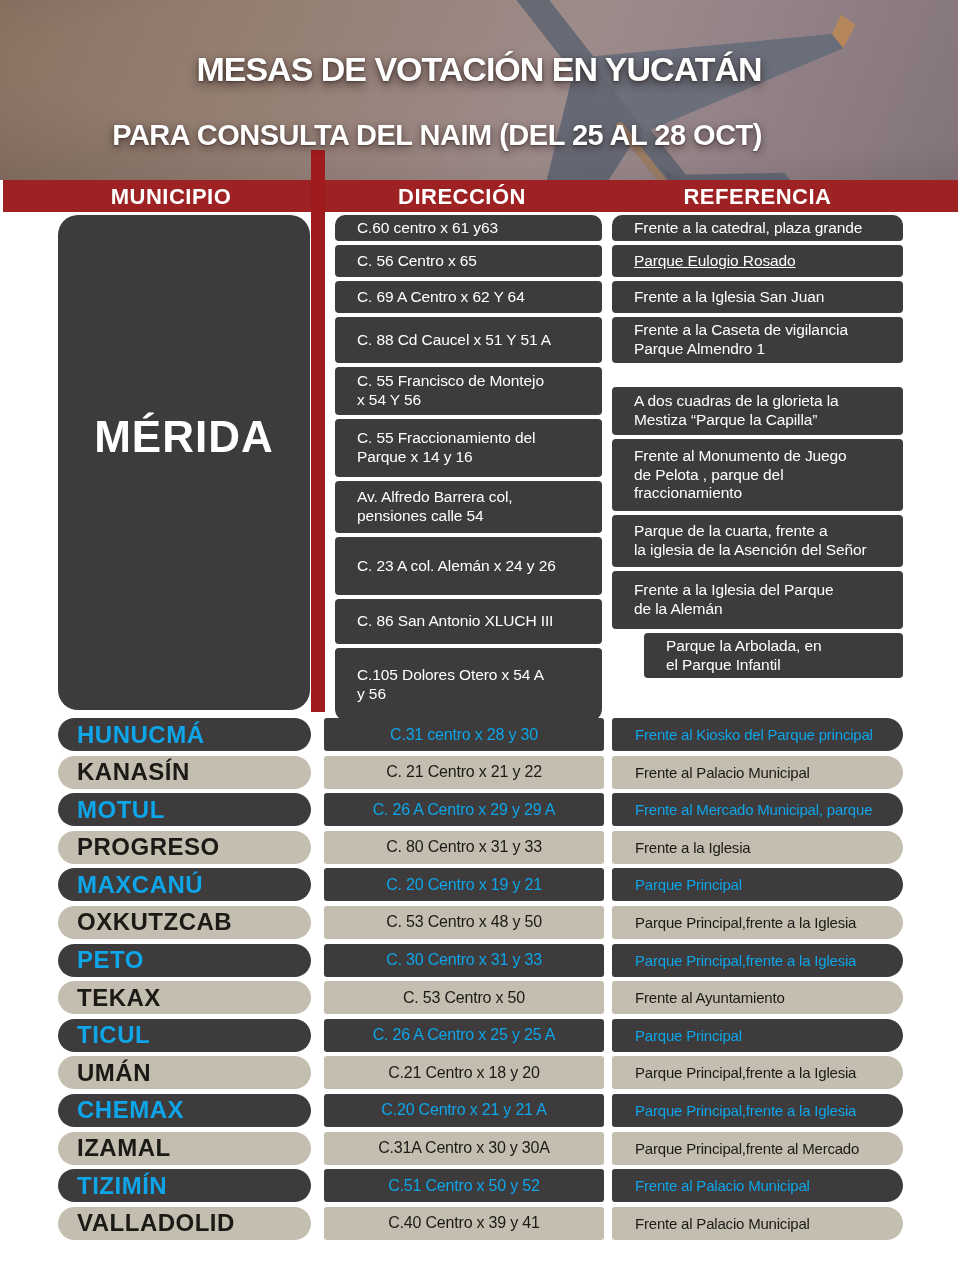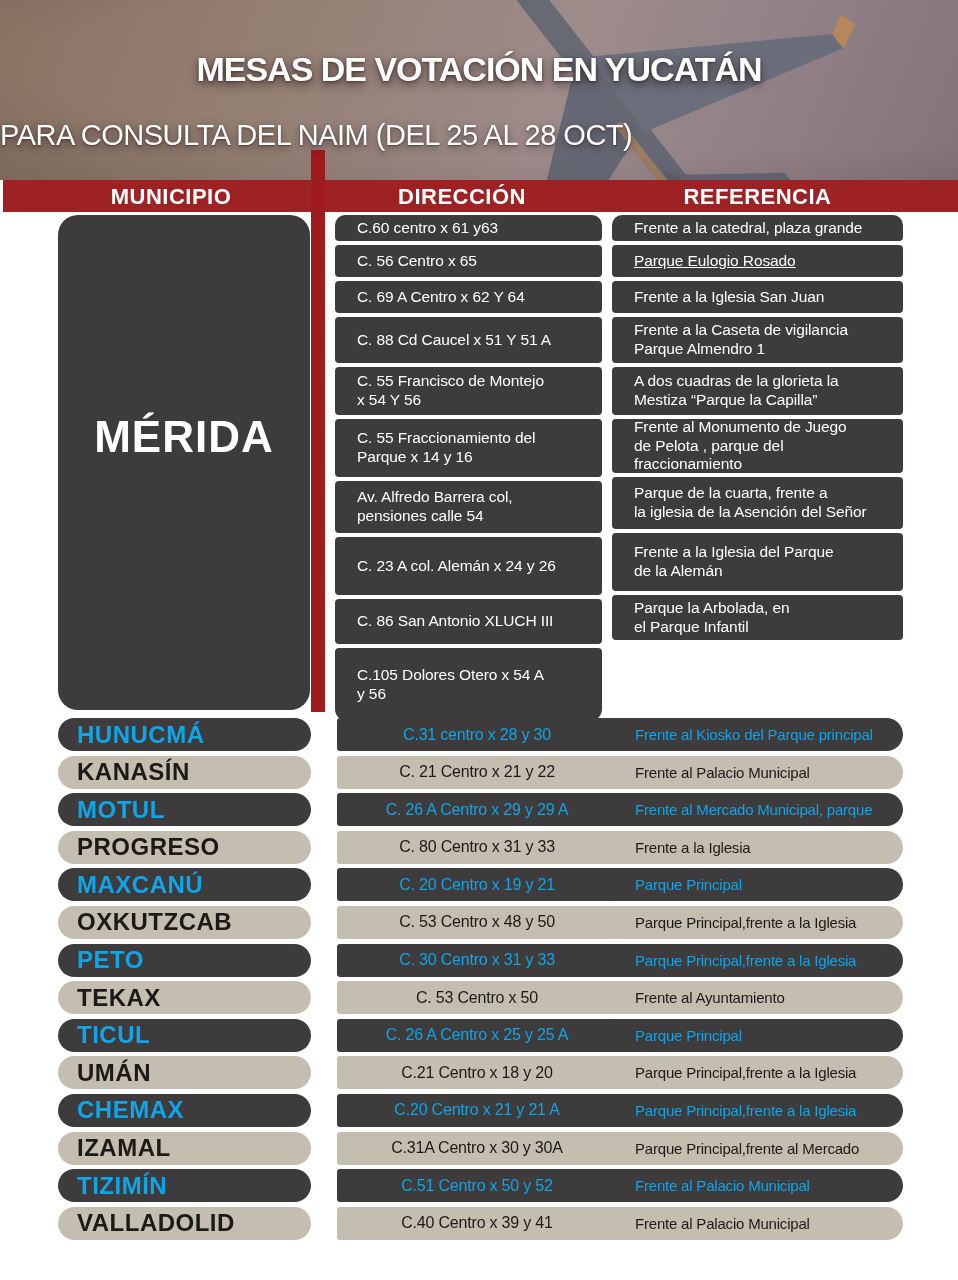--- a/index.html
+++ b/index.html
@@ -7,22 +7,22 @@
           font-family:"Liberation Sans",sans-serif;}
 
   
   .hero{position:absolute;left:0;top:0;width:958px;height:180px;overflow:hidden;
         background:linear-gradient(112deg,#8a7463 0%,#958074 30%,#9e8c8b 58%,#908086 80%,#83737a 100%);}
   .hero-shade{position:absolute;inset:0;background:radial-gradient(120% 90% at 70% 35%,rgba(0,0,0,0) 55%,rgba(40,25,30,.18) 100%);}
   .plane{position:absolute;left:0;top:0;}
   .title{position:absolute;left:0;top:52px;width:958px;text-align:center;color:#fff;
          font-size:34px;font-weight:bold;letter-spacing:-1px;line-height:1;z-index:3;
          text-shadow:0 4px 10px rgba(35,18,18,.65),0 1px 3px rgba(35,18,18,.55);}
-  .subtitle{position:absolute;left:0;top:121px;width:762px;text-align:left;color:#fff;
-         font-size:29px;font-weight:normal;letter-spacing:-.5px;line-height:1;z-index:3;
+  .subtitle{position:absolute;left:0;top:121px;width:762px;text-align:right;color:#fff;
+         font-size:29px;font-weight:bold;letter-spacing:-.5px;line-height:1;z-index:3;
          text-shadow:0 3px 8px rgba(35,18,18,.6),0 1px 2px rgba(35,18,18,.5);}
 
   
   .red-bar{position:absolute;left:3px;top:180px;width:955px;height:32px;background:#9e2123;}
   .col-head{position:absolute;top:182px;height:29px;display:flex;align-items:center;justify-content:center;
             color:#fff;font-weight:bold;font-size:22px;letter-spacing:.5px;z-index:4;}
   .ch-municipio{left:30px;width:282px;text-align:center;}
   .ch-direccion{left:322px;width:280px;}
   .ch-referencia{left:612px;width:291px;}
 
@@ -41,21 +41,21 @@
          white-space:pre-line;letter-spacing:-.1px;}
   .mcell.first{border-radius:10px 10px 4px 4px;}
   .mcell.last{border-radius:4px 4px 12px 12px;}
 
   
   .muni-rows{position:absolute;left:0;top:718px;width:958px;}
   .muni-row{position:relative;height:33px;margin-bottom:4.6px;}
   .muni-name{position:absolute;left:58px;top:0;width:253px;height:33px;border-radius:17px;
              display:flex;align-items:center;padding-left:19px;box-sizing:border-box;
              font-size:24px;font-weight:bold;letter-spacing:.5px;}
-  .muni-dir{position:absolute;left:337px;top:0;width:280px;height:33px;border-radius:3px;
+  .muni-dir{position:absolute;left:324px;top:0;width:280px;height:33px;border-radius:3px;
             display:flex;align-items:center;justify-content:center;font-size:16px;letter-spacing:-.2px;}
   .muni-ref{position:absolute;left:612px;top:0;width:291px;height:33px;border-radius:3px 17px 17px 3px;
             display:flex;align-items:center;padding-left:23px;box-sizing:border-box;
             font-size:15px;letter-spacing:-.2px;}
   .dark .muni-name,.dark .muni-dir,.dark .muni-ref{background:#3d3b3c;color:#0ea5e9;}
   .light .muni-name,.light .muni-dir,.light .muni-ref{background:#c3beaf;color:#1c1a17;}
 </style>
 </head>
 <body>
 
@@ -104,30 +104,30 @@
       <div class="mcell" style="height: 45px;">C. 86 San Antonio XLUCH III</div>
       <div class="mcell last" style="height: 73px;">C.105 Dolores Otero x 54 A
 y 56</div>
     </div>
   <div class="merida-col col-mref">
       <div class="mcell first" style="height: 26px;">Frente a la catedral, plaza grande</div>
       <div class="mcell" style="height: 32px; text-decoration: underline;">Parque Eulogio Rosado</div>
       <div class="mcell" style="height: 32px;">Frente a la Iglesia San Juan</div>
       <div class="mcell" style="height: 46px;">Frente a la Caseta de vigilancia
 Parque Almendro 1</div>
-      <div class="mcell" style="height: 48px;">A dos cuadras de la glorieta la
+      <div class="mcell" style="height: 48px; margin-top: 20px;">A dos cuadras de la glorieta la
 Mestiza “Parque la Capilla”</div>
-      <div class="mcell" style="height: 54px;">Frente al Monumento de Juego
+      <div class="mcell" style="height: 72px;">Frente al Monumento de Juego
 de Pelota , parque del
 fraccionamiento</div>
       <div class="mcell" style="height: 52px;">Parque de la cuarta, frente a
  la iglesia de la Asención del Señor</div>
       <div class="mcell" style="height: 58px;">Frente a la Iglesia del Parque
 de la Alemán</div>
-      <div class="mcell" style="height: 45px;">Parque la Arbolada, en
+      <div class="mcell" style="height: 45px; margin-left: 32px;">Parque la Arbolada, en
 el Parque Infantil</div>
     </div>
 
   <div class="muni-rows">
       <div class="muni-row dark">
         <div class="muni-name">HUNUCMÁ</div>
         <div class="muni-dir">C.31 centro x 28 y 30</div>
         <div class="muni-ref">Frente al Kiosko del Parque principal</div>
       </div>
       <div class="muni-row light">

